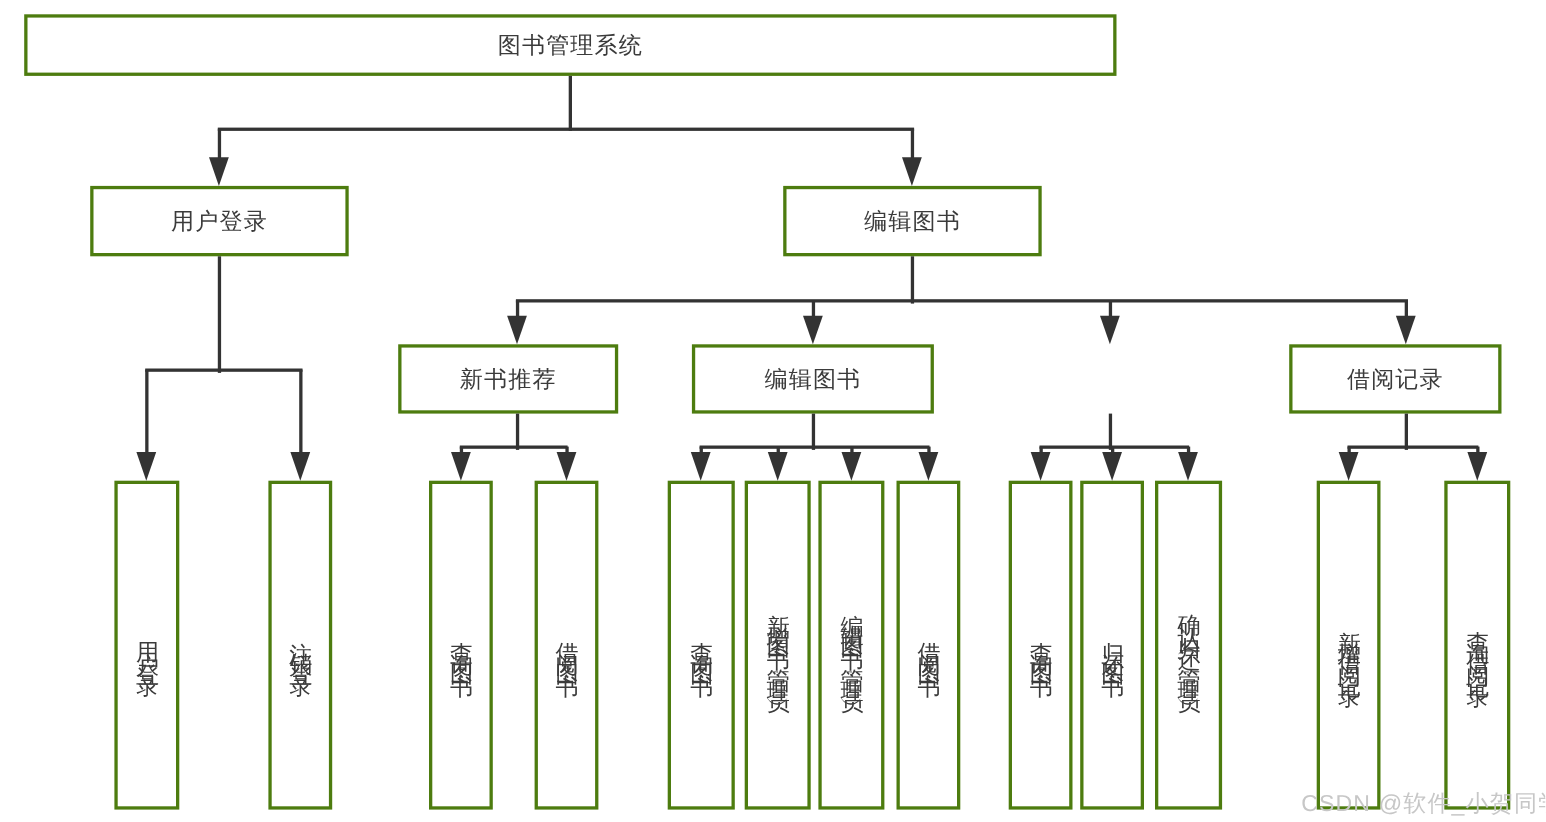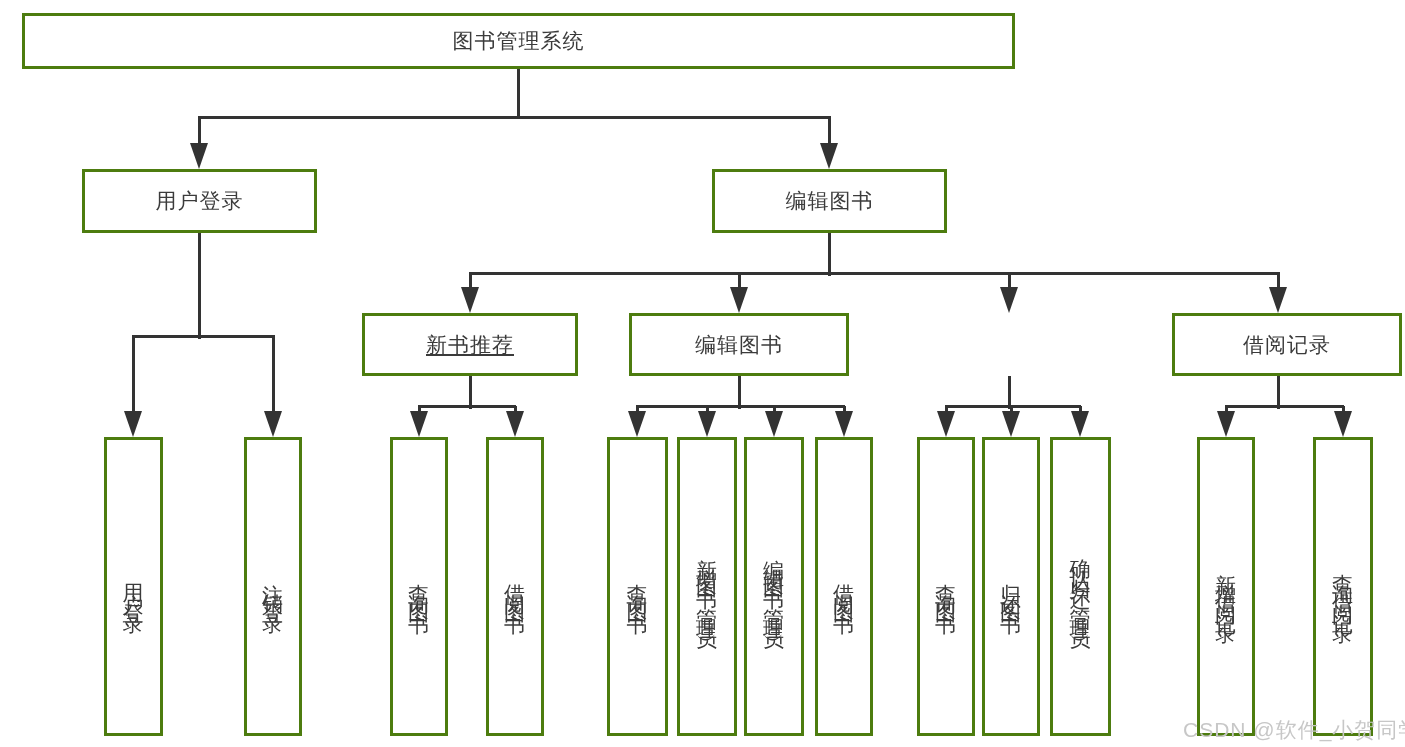--- a/index.html
+++ b/index.html
@@ -55,27 +55,27 @@
     <span class="hl">图书管理系统</span>
   </div>
 
   <div class="node" style="left:82px;top:169px;width:235px;height:64px;">
     <span class="hl">用户登录</span>
   </div>
   <div class="node" style="left:712px;top:169px;width:235px;height:64px;">
     <span class="hl">编辑图书</span>
   </div>
 
-  <div class="node" style="left:362px;top:313px;width:216px;height:63px;text-decoration:underline;">
+  <div class="node" style="left:362px;top:313px;width:200px;height:63px;">
     <span class="hl">新书推荐</span>
   </div>
   <div class="node" style="left:629px;top:313px;width:220px;height:63px;">
     <span class="hl">编辑图书</span>
   </div>
-  <div class="node" style="left:1172px;top:313px;width:230px;height:63px;">
+  <div class="node" style="left:1172px;top:313px;width:193px;height:63px;">
     <span class="hl">借阅记录</span>
   </div>
 
   <div class="node v" style="left:104px;top:437px;width:59px;height:299px;">
     <span class="vl">用户登录</span>
   </div>
   <div class="node v" style="left:244px;top:437px;width:58px;height:299px;">
     <span class="vl">注销登录</span>
   </div>
 

